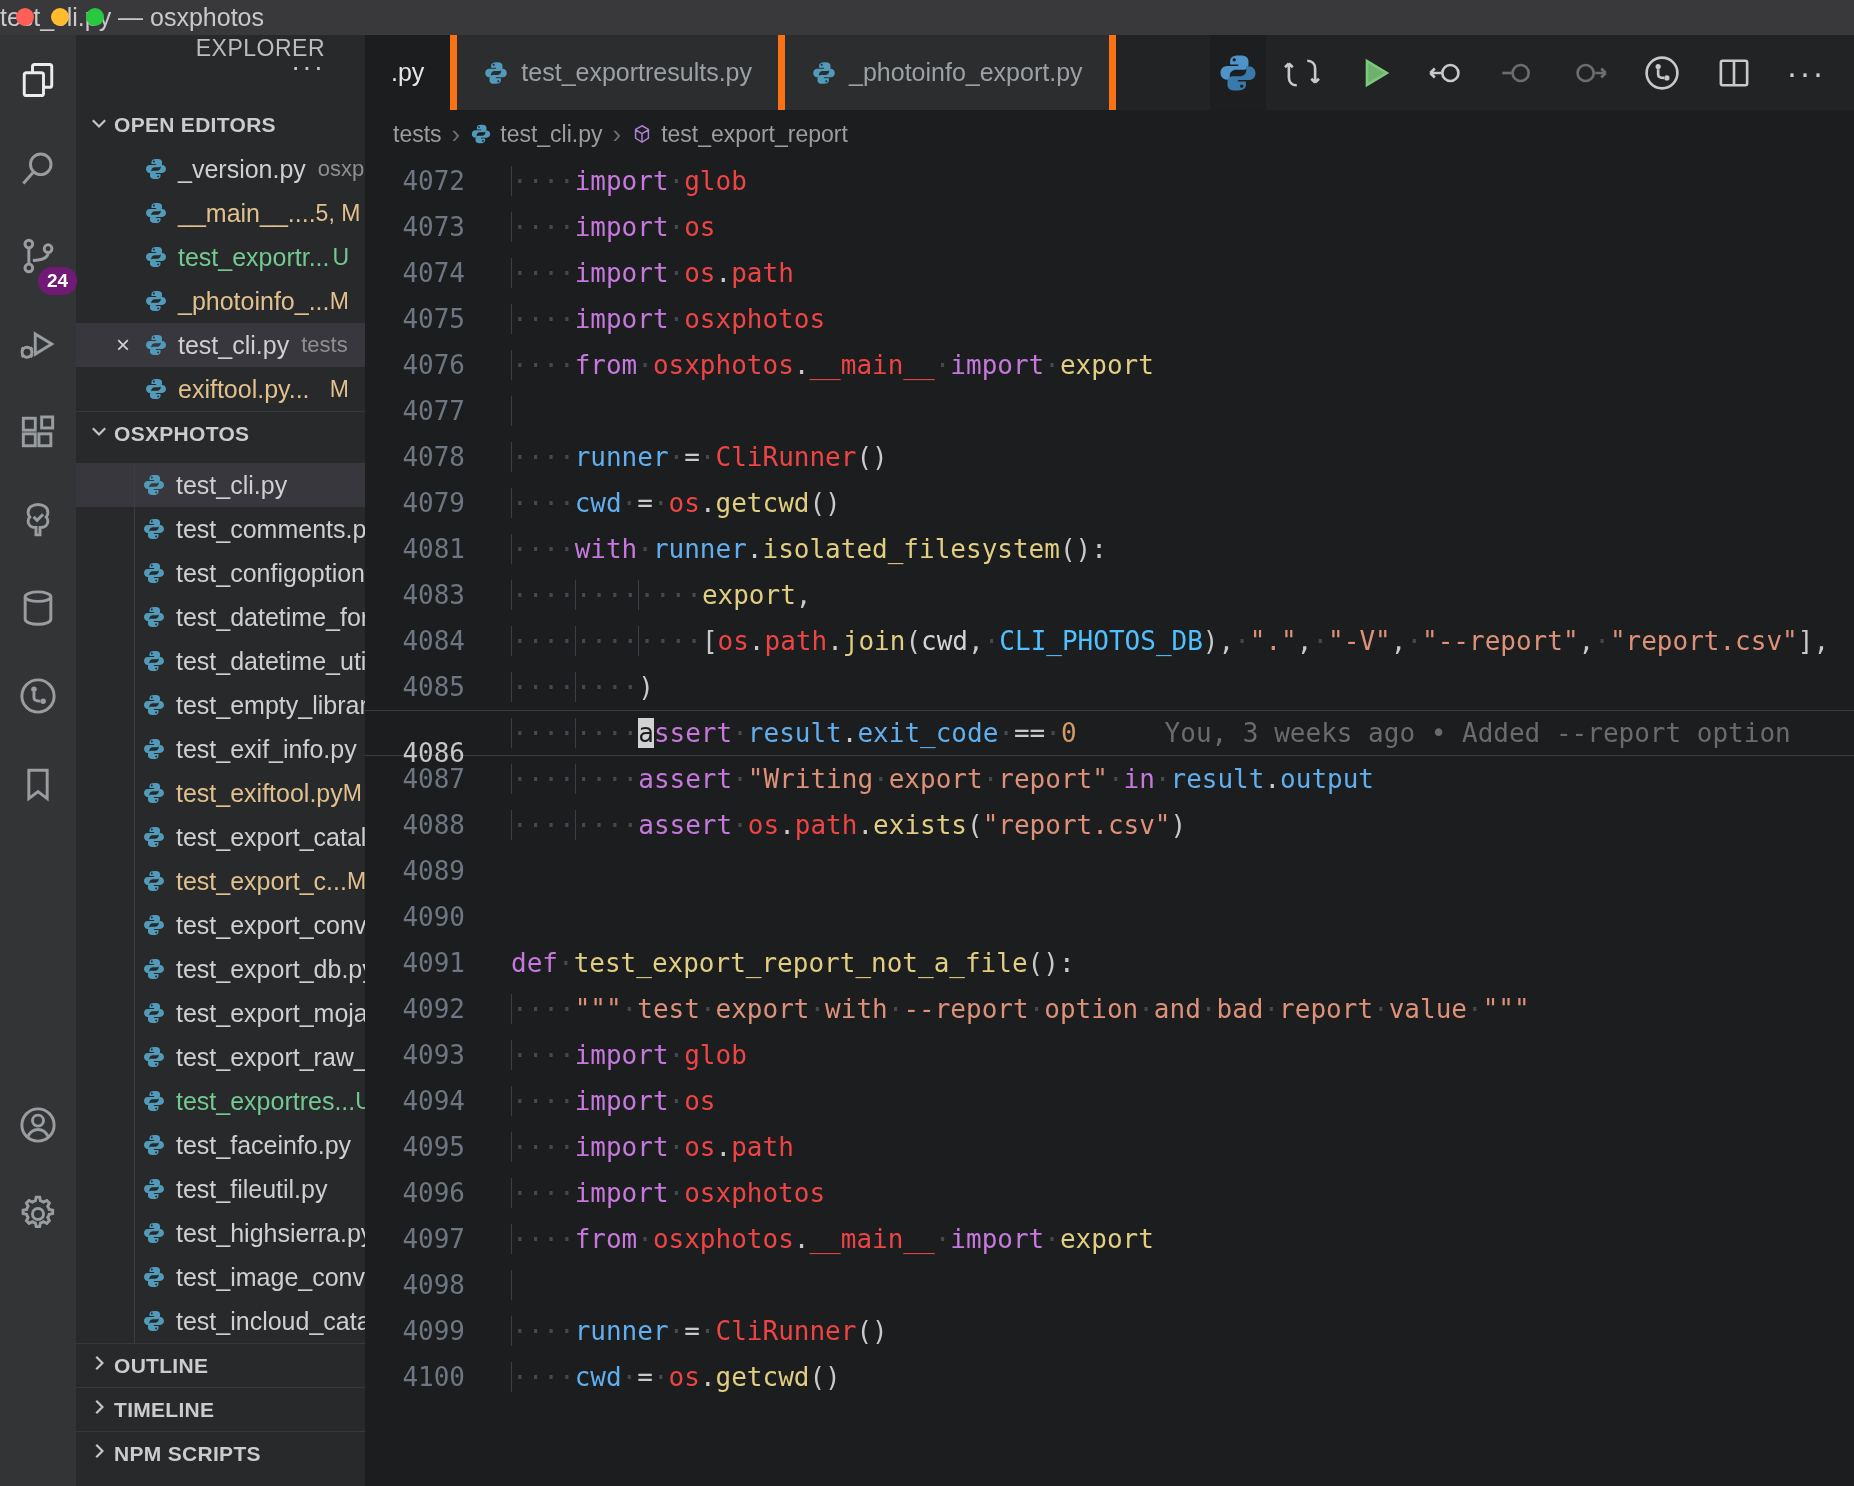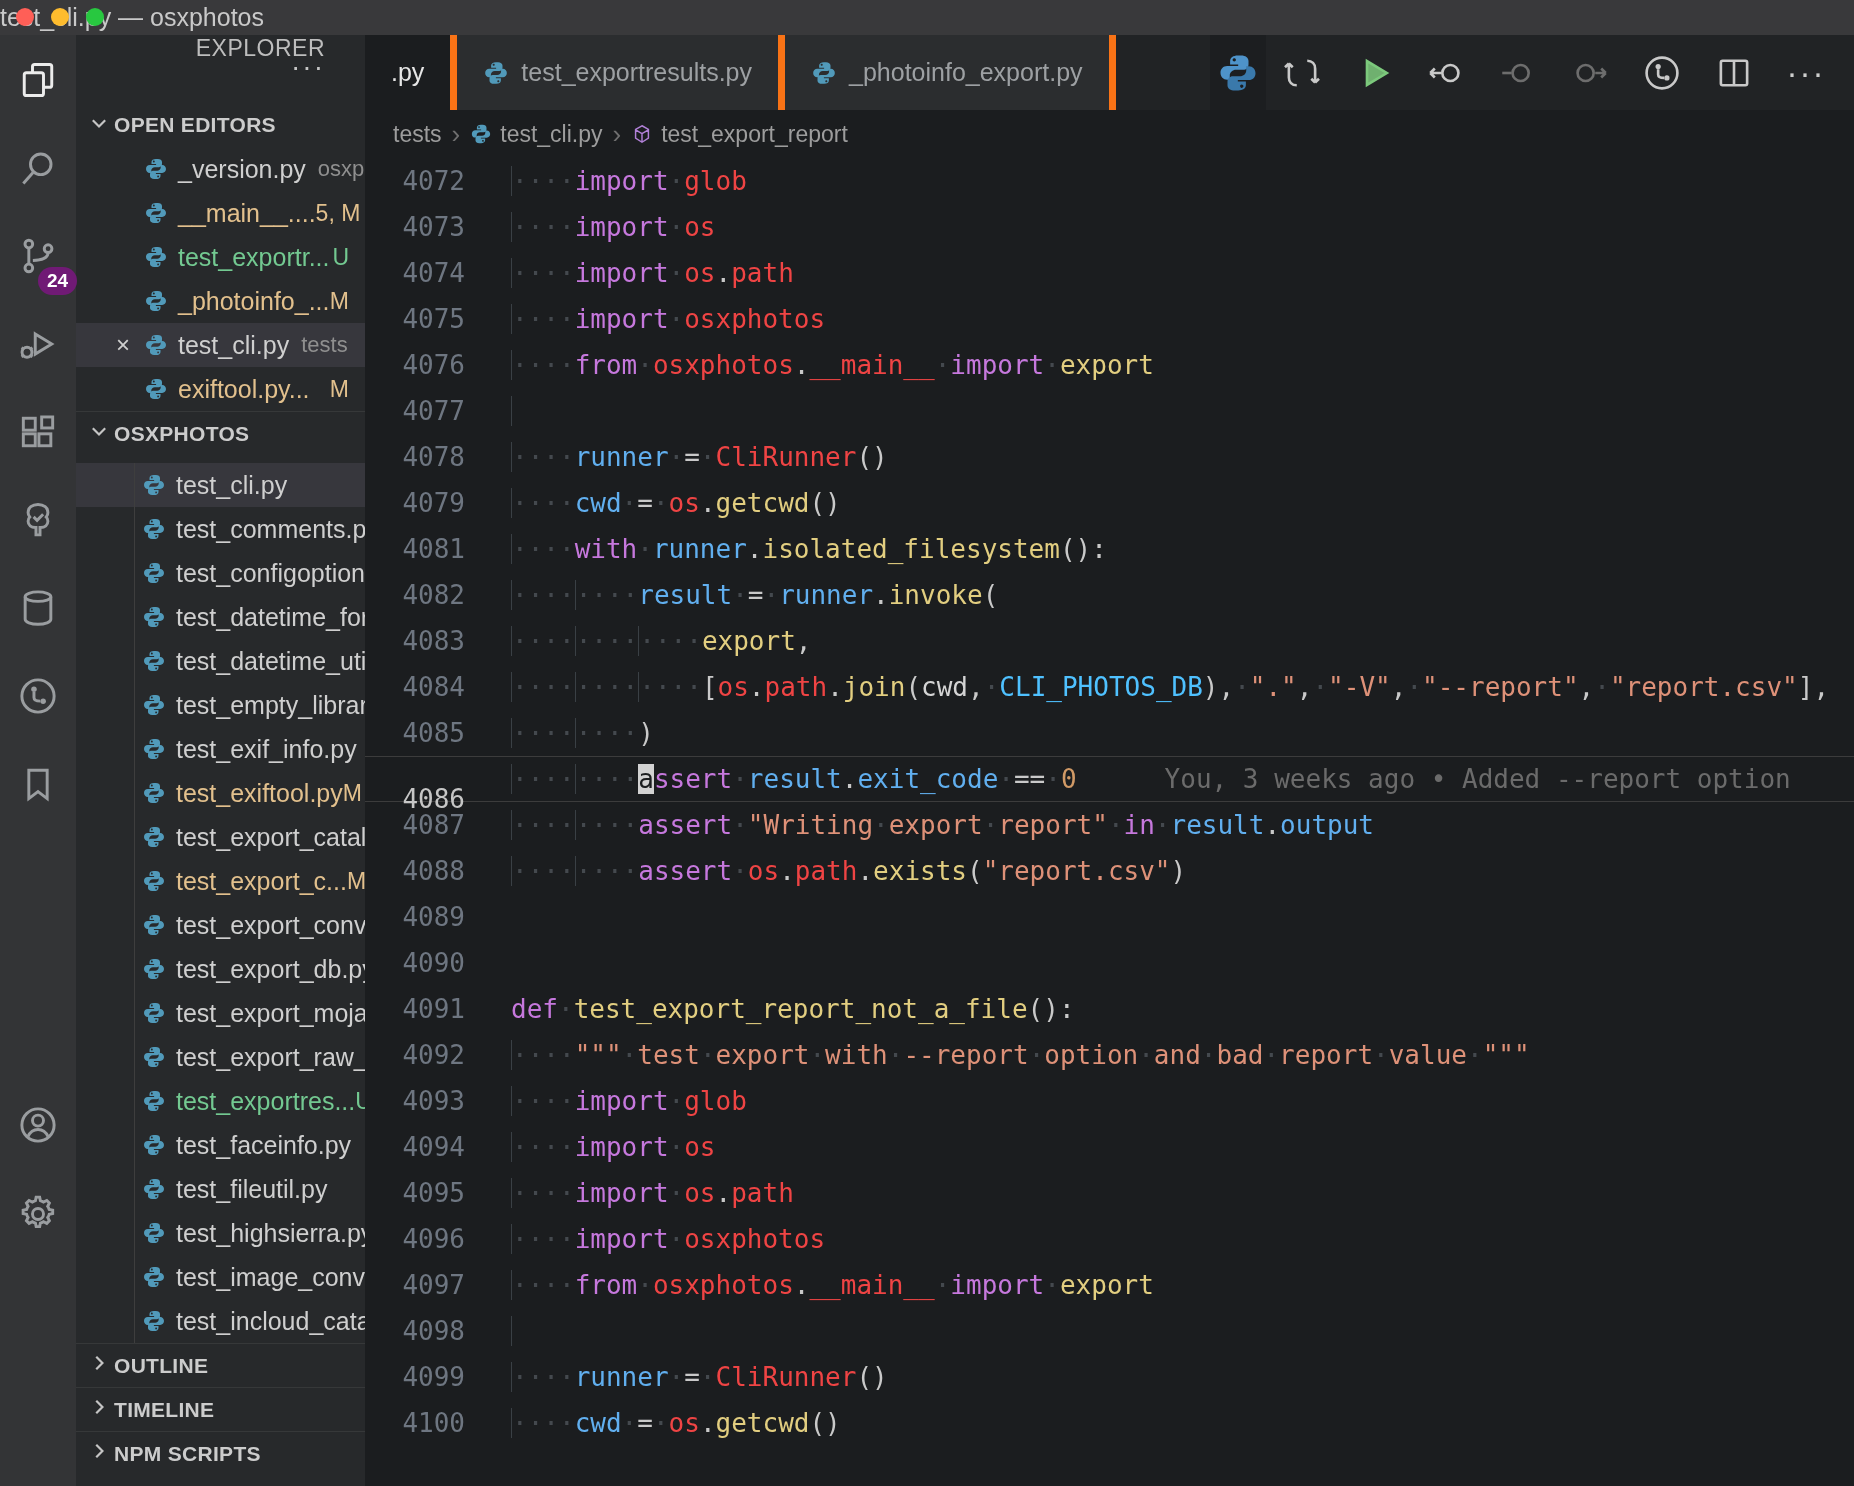--- a/index.html
+++ b/index.html
@@ -591,21 +591,20 @@
       <div class="code" id="code">
           <div class="crow"><div class="ln">4072</div><div class="lc"><span class="ig">····</span><span class="tk-k">import</span><span class="tk-w">·</span><span class="tk-m">glob</span></div></div>
           <div class="crow"><div class="ln">4073</div><div class="lc"><span class="ig">····</span><span class="tk-k">import</span><span class="tk-w">·</span><span class="tk-m">os</span></div></div>
           <div class="crow"><div class="ln">4074</div><div class="lc"><span class="ig">····</span><span class="tk-k">import</span><span class="tk-w">·</span><span class="tk-m">os</span><span class="tk-p">.</span><span class="tk-m">path</span></div></div>
           <div class="crow"><div class="ln">4075</div><div class="lc"><span class="ig">····</span><span class="tk-k">import</span><span class="tk-w">·</span><span class="tk-m">osxphotos</span></div></div>
           <div class="crow"><div class="ln">4076</div><div class="lc"><span class="ig">····</span><span class="tk-k">from</span><span class="tk-w">·</span><span class="tk-m">osxphotos</span><span class="tk-p">.</span><span class="tk-m">__main__</span><span class="tk-w">·</span><span class="tk-k">import</span><span class="tk-w">·</span><span class="tk-f">export</span></div></div>
           <div class="crow"><div class="ln">4077</div><div class="lc"><span class="ig">    </span></div></div>
           <div class="crow"><div class="ln">4078</div><div class="lc"><span class="ig">····</span><span class="tk-v">runner</span><span class="tk-w">·</span><span class="tk-o">=</span><span class="tk-w">·</span><span class="tk-m">CliRunner</span><span class="tk-p">()</span></div></div>
           <div class="crow"><div class="ln">4079</div><div class="lc"><span class="ig">····</span><span class="tk-v">cwd</span><span class="tk-w">·</span><span class="tk-o">=</span><span class="tk-w">·</span><span class="tk-m">os</span><span class="tk-p">.</span><span class="tk-f">getcwd</span><span class="tk-p">()</span></div></div>
           <div class="crow"><div class="ln">4081</div><div class="lc"><span class="ig">····</span><span class="tk-k">with</span><span class="tk-w">·</span><span class="tk-v">runner</span><span class="tk-p">.</span><span class="tk-f">isolated_filesystem</span><span class="tk-p">():</span></div></div>
-          <div class="crow"><div class="ln">4082</div><div class="lc"><span class="ig">····</span><span class="ig">····</span><span class="tk-v">result</span><span class="tk-w">·</span><span class="tk-o">=</span><span class="tk-w">·</span><span class="tk-v">runner</span><span class="tk-p">.</span><span class="tk-f">invoke</span><span class="tk-p">(</span></div></div>
           <div class="crow"><div class="ln">4083</div><div class="lc"><span class="ig">····</span><span class="ig">····</span><span class="ig">····</span><span class="tk-f">export</span><span class="tk-p">,</span></div></div>
           <div class="crow"><div class="ln">4084</div><div class="lc"><span class="ig">····</span><span class="ig">····</span><span class="ig">····</span><span class="tk-p">[</span><span class="tk-m">os</span><span class="tk-p">.</span><span class="tk-m">path</span><span class="tk-p">.</span><span class="tk-f">join</span><span class="tk-p">(</span><span class="tk-t">cwd</span><span class="tk-p">,</span><span class="tk-w">·</span><span class="tk-x">CLI_PHOTOS_DB</span><span class="tk-p">),</span><span class="tk-w">·</span><span class="tk-s">"."</span><span class="tk-p">,</span><span class="tk-w">·</span><span class="tk-s">"-V"</span><span class="tk-p">,</span><span class="tk-w">·</span><span class="tk-s">"--report"</span><span class="tk-p">,</span><span class="tk-w">·</span><span class="tk-s">"report.csv"</span><span class="tk-p">],</span></div></div>
           <div class="crow"><div class="ln">4085</div><div class="lc"><span class="ig">····</span><span class="ig">····</span><span class="tk-p">)</span></div></div>
           <div class="crow cur"><div class="ln">4086</div><div class="lc"><span class="ig">····</span><span class="ig">····</span><span class="tk-cur">a</span><span class="tk-k">ssert</span><span class="tk-w">·</span><span class="tk-v">result</span><span class="tk-p">.</span><span class="tk-v">exit_code</span><span class="tk-w">·</span><span class="tk-o">==</span><span class="tk-w">·</span><span class="tk-n">0</span><span class="blame">You, 3 weeks ago • Added --report option</span></div></div>
           <div class="crow"><div class="ln">4087</div><div class="lc"><span class="ig">····</span><span class="ig">····</span><span class="tk-k">assert</span><span class="tk-w">·</span><span class="tk-s">"Writing</span><span class="tk-w">·</span><span class="tk-s">export</span><span class="tk-w">·</span><span class="tk-s">report"</span><span class="tk-w">·</span><span class="tk-k">in</span><span class="tk-w">·</span><span class="tk-v">result</span><span class="tk-p">.</span><span class="tk-v">output</span></div></div>
           <div class="crow"><div class="ln">4088</div><div class="lc"><span class="ig">····</span><span class="ig">····</span><span class="tk-k">assert</span><span class="tk-w">·</span><span class="tk-m">os</span><span class="tk-p">.</span><span class="tk-m">path</span><span class="tk-p">.</span><span class="tk-f">exists</span><span class="tk-p">(</span><span class="tk-s">"report.csv"</span><span class="tk-p">)</span></div></div>
           <div class="crow"><div class="ln">4089</div><div class="lc"></div></div>
           <div class="crow"><div class="ln">4090</div><div class="lc"></div></div>
           <div class="crow"><div class="ln">4091</div><div class="lc"><span class="tk-k">def</span><span class="tk-w">·</span><span class="tk-f">test_export_report_not_a_file</span><span class="tk-p">():</span></div></div>
           <div class="crow"><div class="ln">4092</div><div class="lc"><span class="ig">····</span><span class="tk-s">"""</span><span class="tk-w">·</span><span class="tk-s">test</span><span class="tk-w">·</span><span class="tk-s">export</span><span class="tk-w">·</span><span class="tk-s">with</span><span class="tk-w">·</span><span class="tk-s">--report</span><span class="tk-w">·</span><span class="tk-s">option</span><span class="tk-w">·</span><span class="tk-s">and</span><span class="tk-w">·</span><span class="tk-s">bad</span><span class="tk-w">·</span><span class="tk-s">report</span><span class="tk-w">·</span><span class="tk-s">value</span><span class="tk-w">·</span><span class="tk-s">"""</span></div></div>

